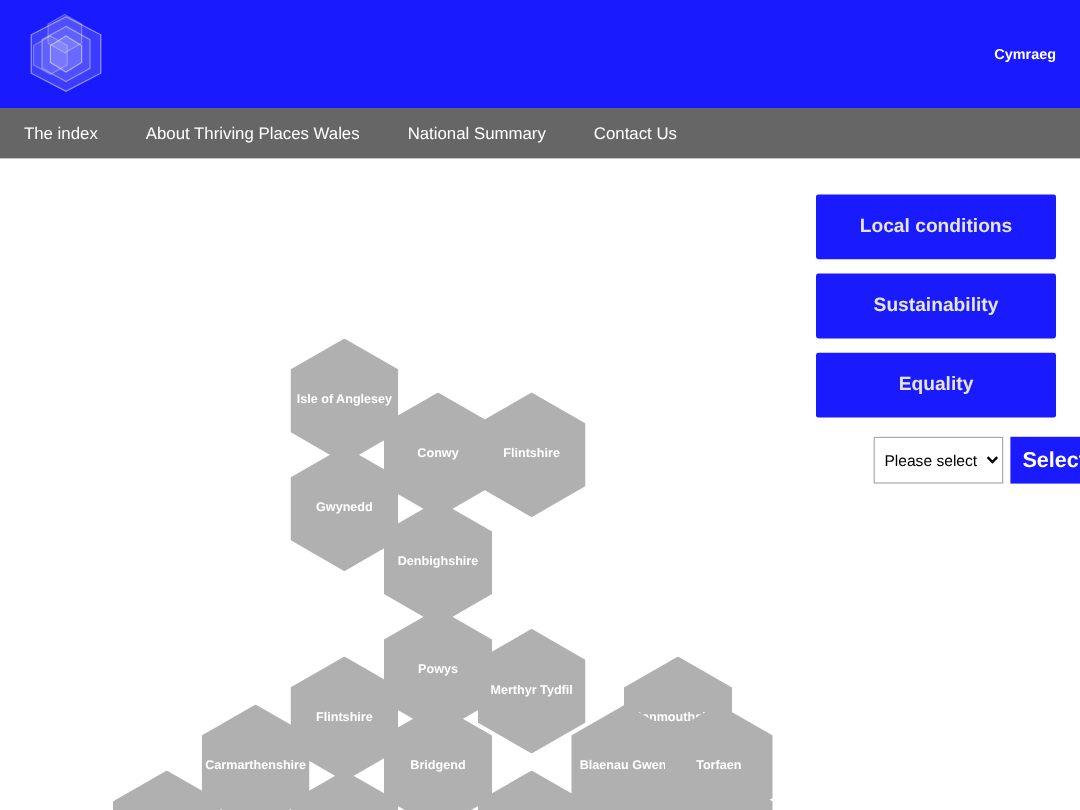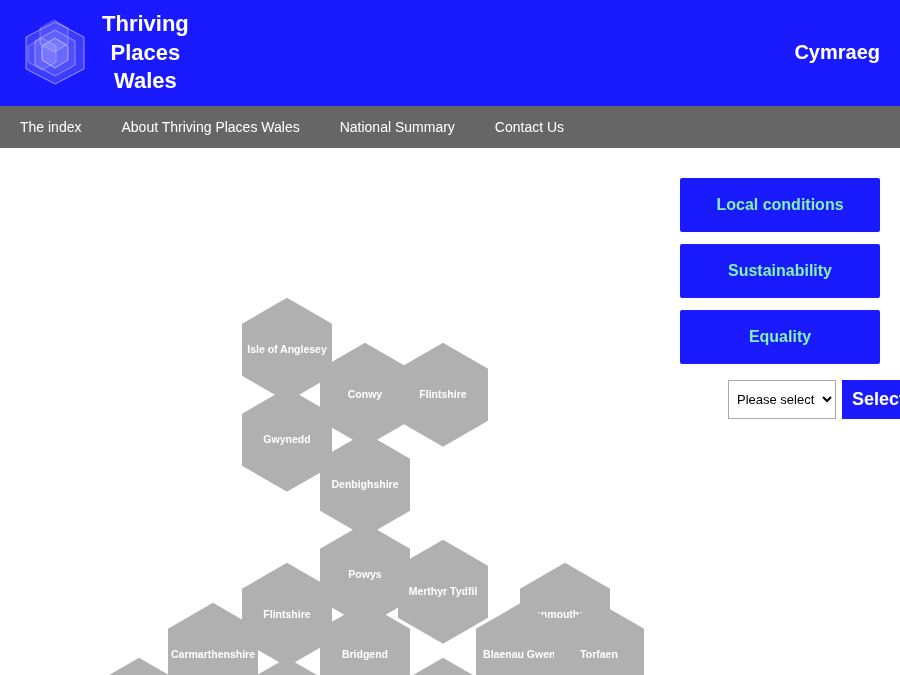--- a/index.html
+++ b/index.html
@@ -25,21 +25,21 @@
     }
     .header-title {
       color: white;
       font-size: 22px;
       font-weight: bold;
       line-height: 1.3;
       text-align: center;
     }
     .cymraeg-link {
       color: white;
-      font-size: 20px;
+      font-size: 12px;
       font-weight: bold;
       text-decoration: none;
       cursor: pointer;
       padding-left: 28px;
     }
 
     
     .nav {
       background: #666;
       display: flex;
@@ -74,21 +74,21 @@
     
     .right-panel {
       width: 200px;
       display: flex;
       flex-direction: column;
       gap: 12px;
       padding-top: 10px;
     }
     .category-btn {
       background: #1a1aff;
-      color: #86efac;
+      color: #e5e5e5;
       border: none;
       padding: 18px 26px;
       font-size: 16px;
       font-weight: bold;
       cursor: pointer;
       border-radius: 2px;
       width: 100%;
       text-align: center;
     }
 
@@ -151,25 +151,20 @@
 <header class="header">
   <div class="header-left">
     <div class="logo-hex">
       <svg width="70" height="70" viewBox="0 0 70 70">
         <polygon points="35,4 64,19 64,51 35,66 6,51 6,19" fill="rgba(255,255,255,0.15)" stroke="rgba(255,255,255,0.5)" stroke-width="1"></polygon>
         <polygon points="35,12 55,23 55,47 35,58 15,47 15,23" fill="rgba(255,255,255,0.1)" stroke="rgba(255,255,255,0.4)" stroke-width="1"></polygon>
         <polygon points="35,20 48,28 48,42 35,50 22,42 22,28" fill="rgba(255,255,255,0.15)" stroke="rgba(255,255,255,0.5)" stroke-width="1"></polygon>
         <polygon points="20,10 34,2 48,10 48,26 34,34 20,26" fill="rgba(255,255,255,0.1)" stroke="rgba(255,255,255,0.3)" stroke-width="1"></polygon>
         <polygon points="8,28 22,20 36,28 36,44 22,52 8,44" fill="rgba(255,255,255,0.1)" stroke="rgba(255,255,255,0.3)" stroke-width="1"></polygon>
       </svg>
-    </div>
-    <div class="header-title">
-      <span>Thriving</span><br>
-      <span>Places</span><br>
-      <span>Wales</span>
     </div>
   </div>
   <a class="cymraeg-link">Cymraeg</a>
 </header>
 
 <nav class="nav">
   <a class="nav-item">The index</a>
   <a class="nav-item">About Thriving Places Wales</a>
   <a class="nav-item">National Summary</a>
   <a class="nav-item">Contact Us</a>

